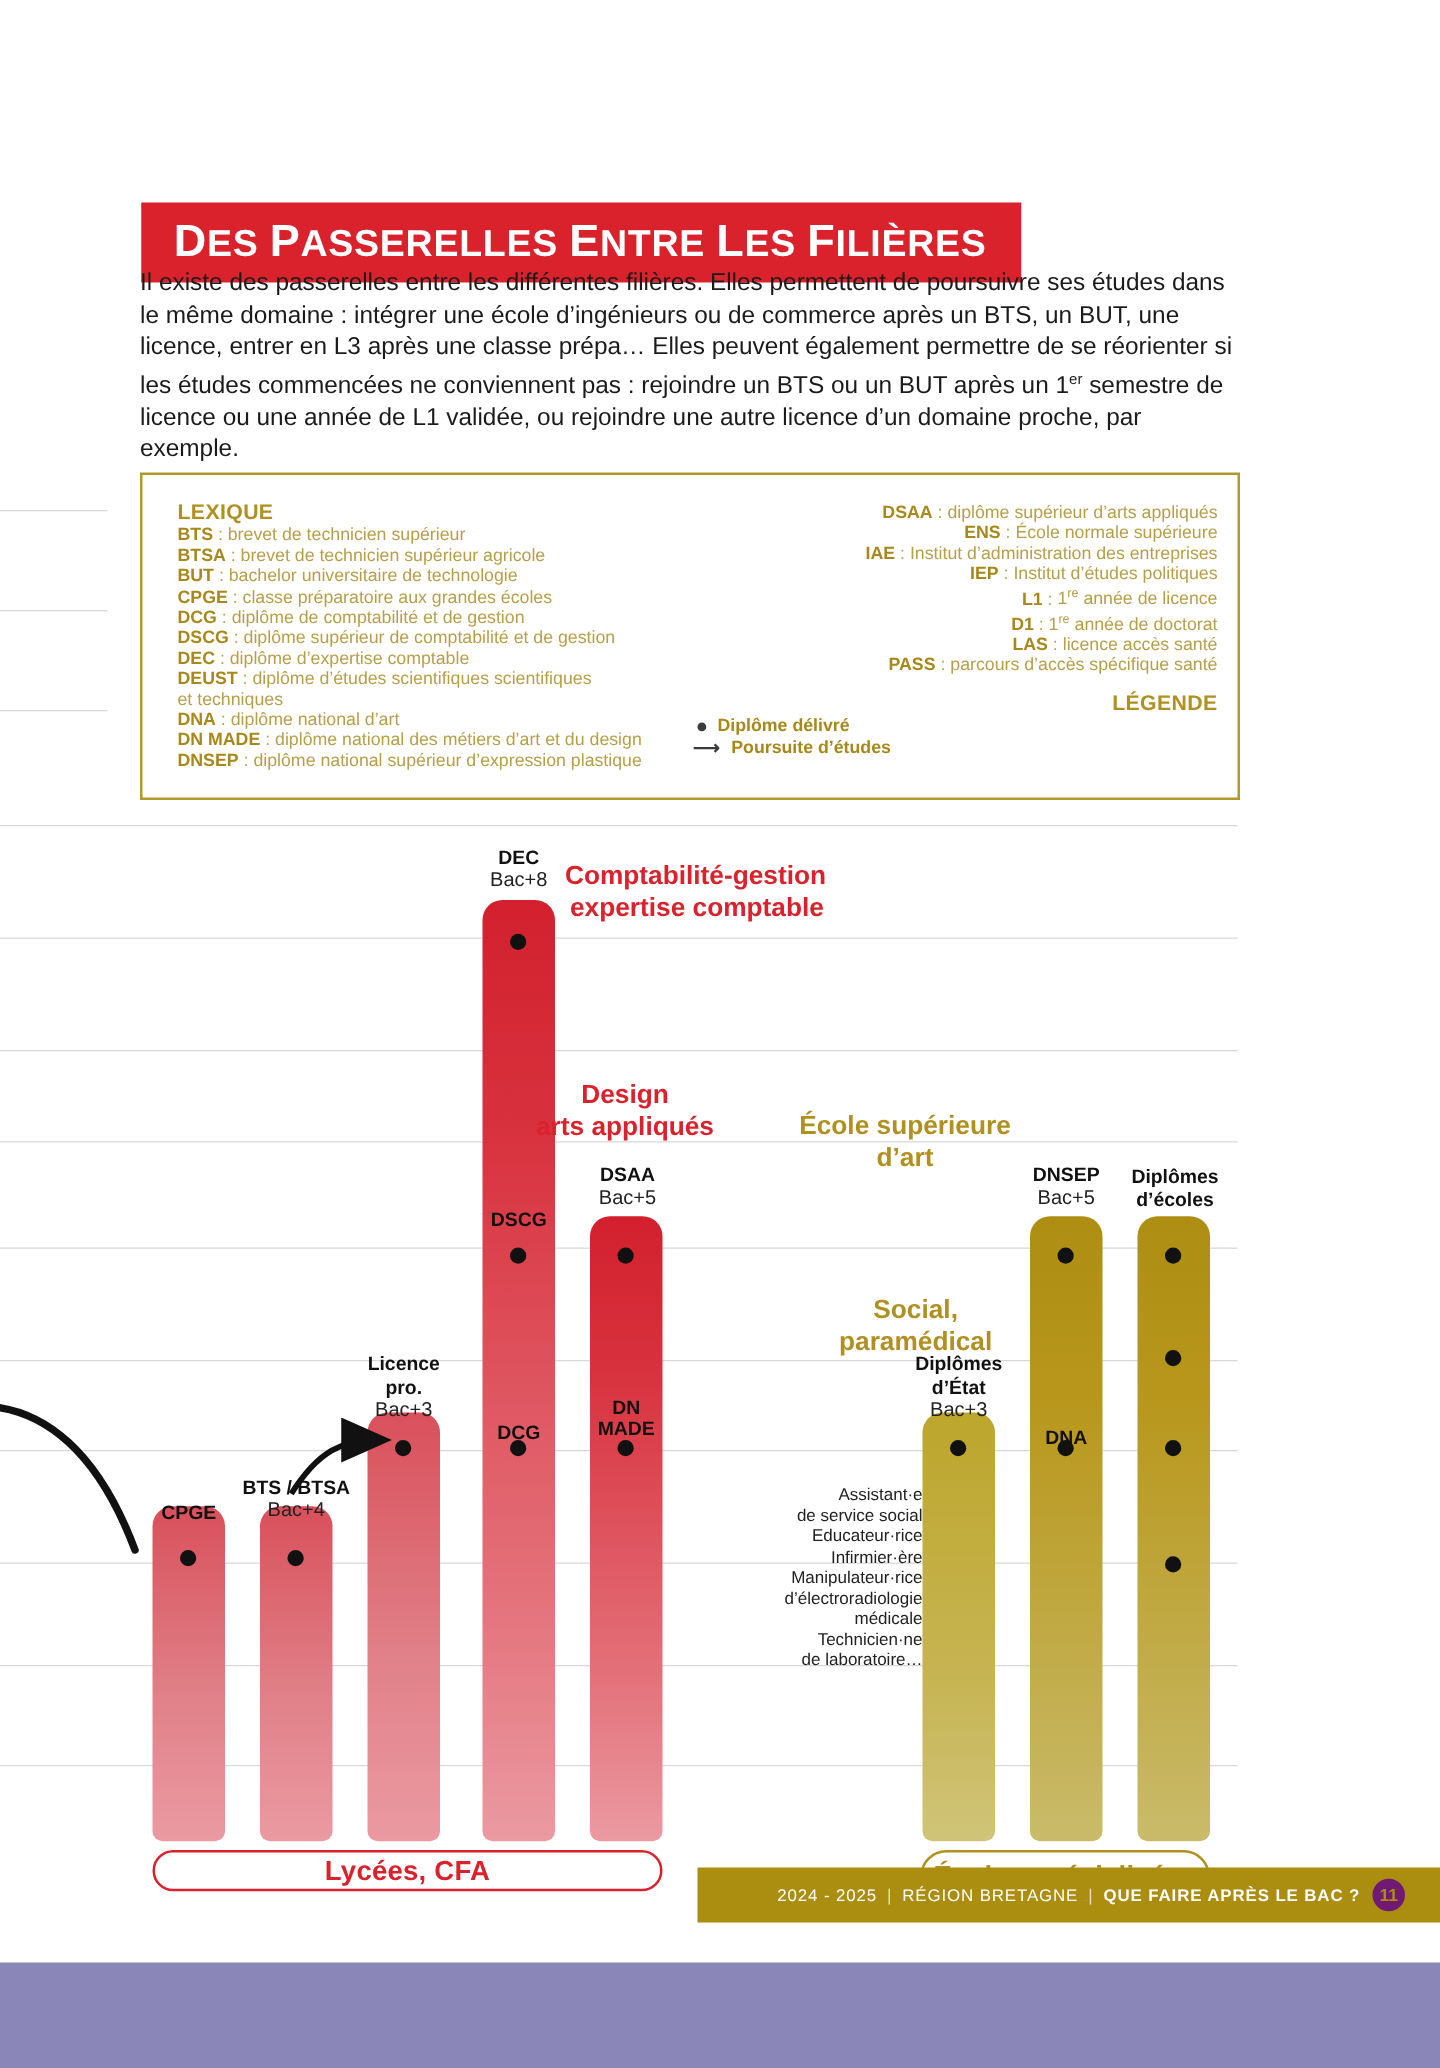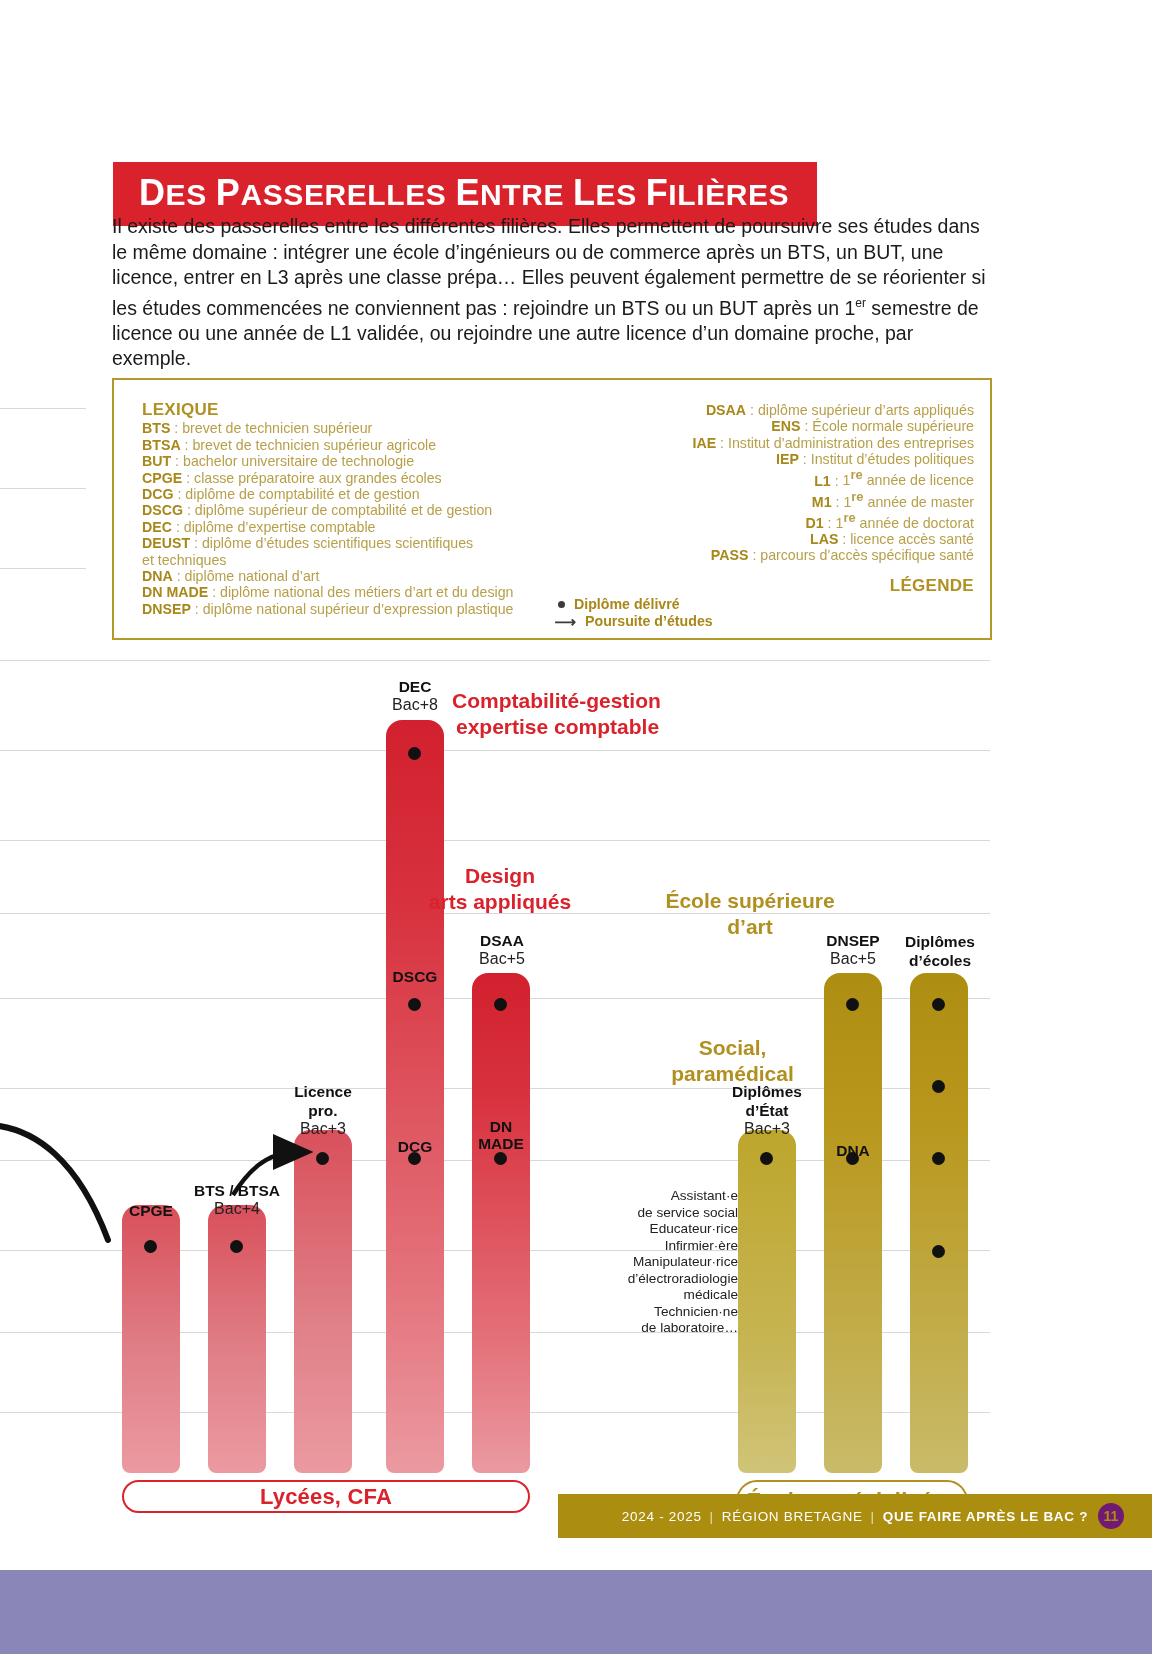--- a/index.html
+++ b/index.html
@@ -32,21 +32,21 @@
   .lexbox {
     position: absolute; left: 112px; top: 378px; width: 880px; height: 262px;
     border: 2px solid #b2992a; background: #fff;
   }
   .lexcol { position: absolute; top: 22px; font-size: 14.2px; line-height: 16.4px; color: #b09020; }
   .lexcol.left { left: 28px; width: 400px; }
   .lexcol.right { left: 440px; width: 420px; text-align: right; }
   .lexhead { font-weight: bold; font-size: 17px; color: #b09020; margin-bottom: 2px; letter-spacing:.3px;}
   .lexline { color: #b79f49; white-space: nowrap; }
   .lexline b { color: #a8881a; }
-  .lexline sup { font-size: 13px; vertical-align: super; font-weight: bold; }
+  .lexline sup { font-size: 10px; vertical-align: super; }
   .legend-head { font-weight: bold; font-size: 17px; color: #b09020; margin-top: 14px; margin-bottom:2px; letter-spacing:.3px;}
   .legrow { display:flex; align-items:center; gap:9px; color:#a8881a; font-weight:bold; font-size:14.2px; line-height:17px;}
   .legdot { width:7px; height:7px; border-radius:50%; background:#3b3b3b; display:inline-block; margin-left:4px;}
   .legarrow { width:22px; display:inline-block; color:#3b3b3b; font-size:15px; line-height:14px; }
 
   
   .chart { position: absolute; left: 0; top: 660px; width: 1152px; height: 800px; }
   .hrule { position:absolute; left:0; width:990px; height:1px; background:#d8d8d8; }
   .toprule { position:absolute; left:0; top:0; width:990px; height:1px; background:#d8d8d8; }
 
@@ -124,21 +124,20 @@
           <div class="lexline"><b>DNSEP</b> : <span>diplôme national supérieur d’expression plastique</span></div>
         </div>
     </div>
     <div class="lexcol right">
       <div id="lex-right">
           <div class="lexline"><b>DSAA</b> : <span>diplôme supérieur d’arts appliqués</span></div>
           <div class="lexline"><b>ENS</b> : <span>École normale supérieure</span></div>
           <div class="lexline"><b>IAE</b> : <span>Institut d’administration des entreprises</span></div>
           <div class="lexline"><b>IEP</b> : <span>Institut d’études politiques</span></div>
           <div class="lexline"><b>L1</b> : <span>1<sup>re</sup> année de licence</span></div>
-          <div class="lexline"><b>M1</b> : <span>1<sup>re</sup> année de master</span></div>
           <div class="lexline"><b>D1</b> : <span>1<sup>re</sup> année de doctorat</span></div>
           <div class="lexline"><b>LAS</b> : <span>licence accès santé</span></div>
           <div class="lexline"><b>PASS</b> : <span>parcours d’accès spécifique santé</span></div>
         </div>
       <div class="legend-head">LÉGENDE</div>
       <div class="legrow">
         <span class="legdot"></span>
         <span>Diplôme délivré</span>
       </div>
       <div class="legrow">
@@ -240,21 +239,21 @@
 
     <div class="cat red" style="left:452px; top:28px; width:280px; text-align:left;">
       <span>Comptabilité-gestion</span><br>
       <span style="margin-left:4px;">expertise comptable</span>
     </div>
     <div class="cat red" style="left:400px; top:203px; width:200px; text-align:center;">
       <span>Design</span><br>
       <span>arts appliqués</span>
     </div>
 
-    <div class="cat gold" style="left:640px; top:228px; width:220px; text-align:center;">
+    <div class="cat gold" style="left:614px; top:228px; width:220px; text-align:center;">
       <span>École supérieure</span><br>
       <span>d’art</span>
     </div>
     <div class="cat gold" style="left:650px; top:375px; width:165px; text-align:center;">
       <span>Social,</span><br>
       <span>paramédical</span>
     </div>
 
     <div class="joblist" style="left:598px; top:528px; width:140px;">
       <div id="joblist">

